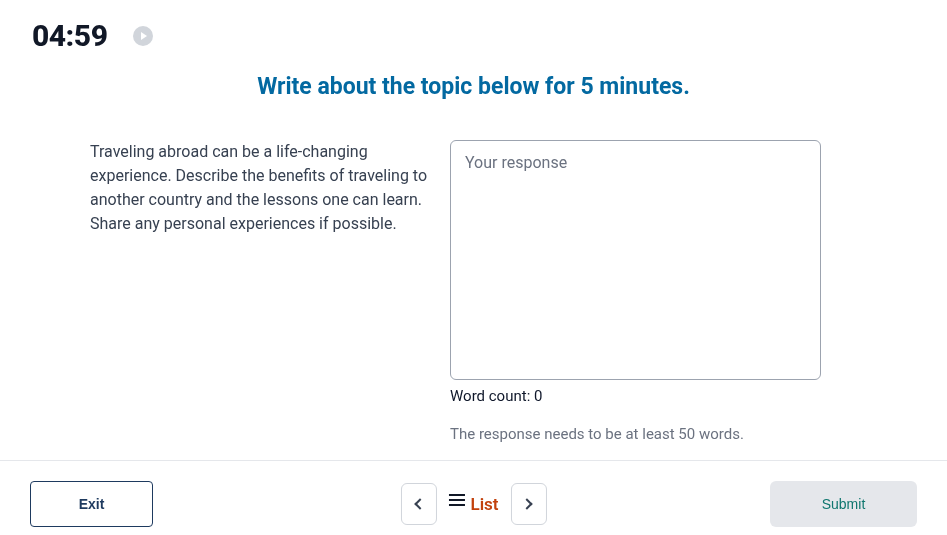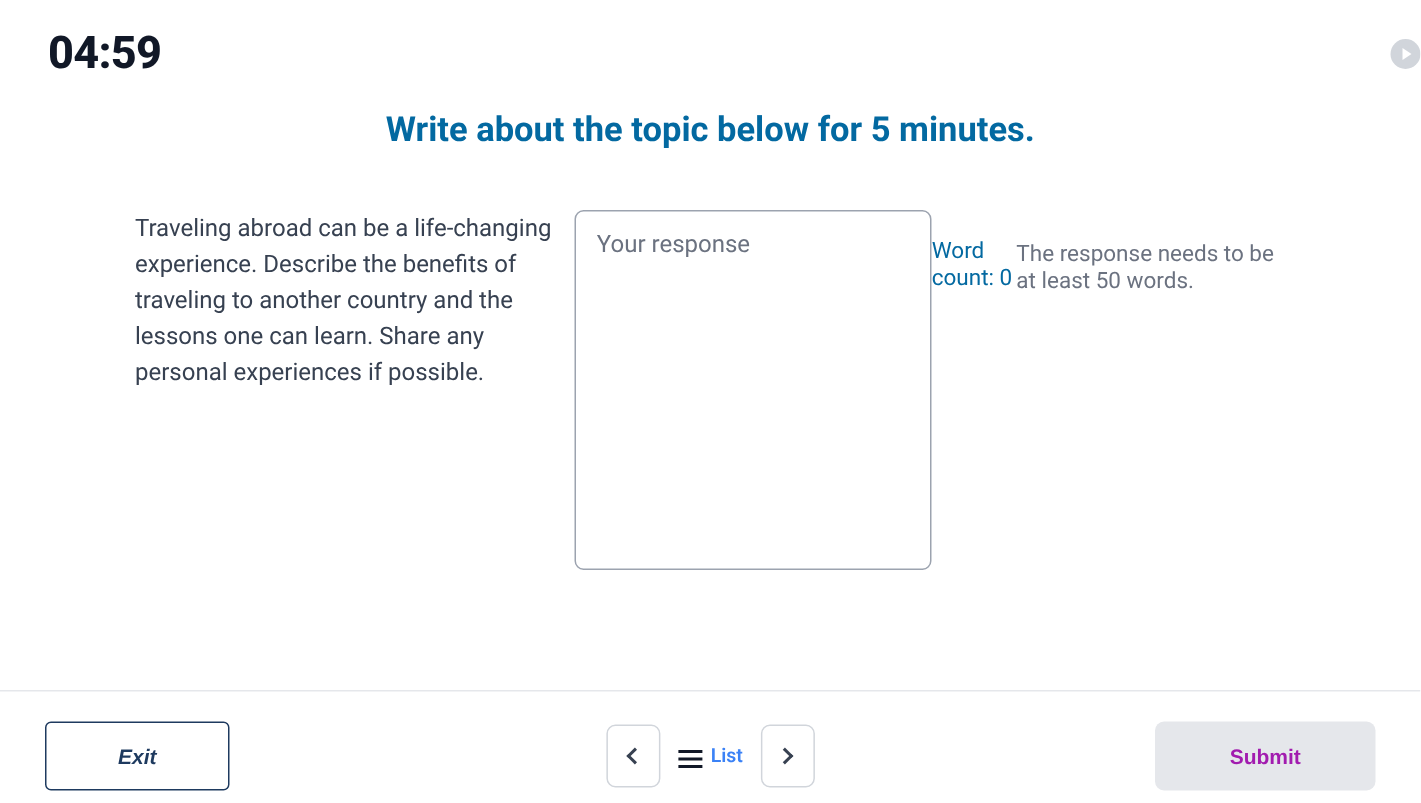--- a/index.html
+++ b/index.html
@@ -14,21 +14,20 @@
       background: #fff;
       color: #1a1a1a;
       position: relative;
       overflow: hidden;
     }
     .timer-row {
       display: flex;
       align-items: center;
       gap: 26px;
       padding: 18px 0 0 32px;
-      justify-content: space-between;
     }
     .timer-text {
       font-size: 30px;
       font-weight: 800;
       letter-spacing: -0.5px;
       color: #111827;
     }
     .play-circle {
       width: 20px;
       height: 20px;
@@ -61,41 +60,41 @@
     .prompt-text {
       flex: 1;
       font-size: 16px;
       line-height: 1.5;
       color: #374151;
       max-width: 360px;
     }
     .response-col {
       flex: 1;
       display: flex;
-      flex-direction: row;
+      flex-direction: column;
     }
     .response-box {
       width: 371px;
       height: 240px;
       border: 1px solid #9ca3af;
       border-radius: 6px;
       padding: 12px 14px;
       font-size: 16px;
       font-family: inherit;
       resize: none;
       outline: none;
       color: #374151;
     }
     .response-box::placeholder {
       color: #6b7280;
     }
     .word-count {
       font-size: 15px;
-      color: #0369a1;
-      margin-top: 18px;
+      color: #0f172a;
+      margin-top: 7px;
     }
     .word-note {
       font-size: 15px;
       color: #6b7280;
       margin-top: 20px;
     }
     .footer-bar {
       position: absolute;
       bottom: 0;
       left: 0;
@@ -109,21 +108,20 @@
     .exit-btn {
       width: 123px;
       height: 46px;
       border: 1px solid #1e3a5f;
       border-radius: 4px;
       background: #fff;
       font-size: 14px;
       font-weight: 700;
       color: #1e3a5f;
       cursor: pointer;
-      font-style: italic;
     }
     .nav-center {
       display: flex;
       align-items: center;
       gap: 12px;
       position: absolute;
       left: 50%;
       transform: translateX(-50%);
     }
     .nav-btn {
@@ -148,47 +146,47 @@
     .chevron-left {
       transform: rotate(135deg);
       margin-left: 3px;
     }
     .chevron-right {
       transform: rotate(-45deg);
       margin-right: 3px;
     }
     .list-toggle {
       display: flex;
-      align-items: flex-end;
+      align-items: flex-start;
       gap: 6px;
       cursor: pointer;
-      font-size: 13px;
+      font-size: 17px;
       font-weight: 600;
-      color: #3b82f6;
+      color: #c2410c;
     }
     .hamburger {
       display: flex;
       flex-direction: column;
       gap: 3px;
     }
     .hamburger span {
       width: 16px;
       height: 2px;
       background: #111827;
       display: block;
     }
     .submit-btn {
       width: 147px;
       height: 46px;
       border: none;
       border-radius: 6px;
       background: #e5e7eb;
-      color: #a21caf;
+      color: #0f766e;
       font-size: 14px;
-      font-weight: 700;
+      font-weight: 400;
       cursor: not-allowed;
     }
   </style>
 </head>
 <body>
 
 <div class="timer-row">
   <span class="timer-text">04:59</span>
   <div class="play-circle">
     <div class="play-triangle"></div>

